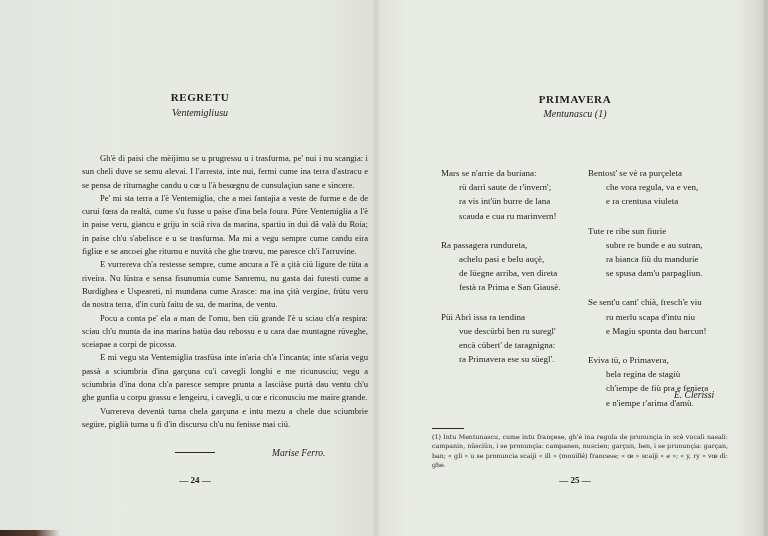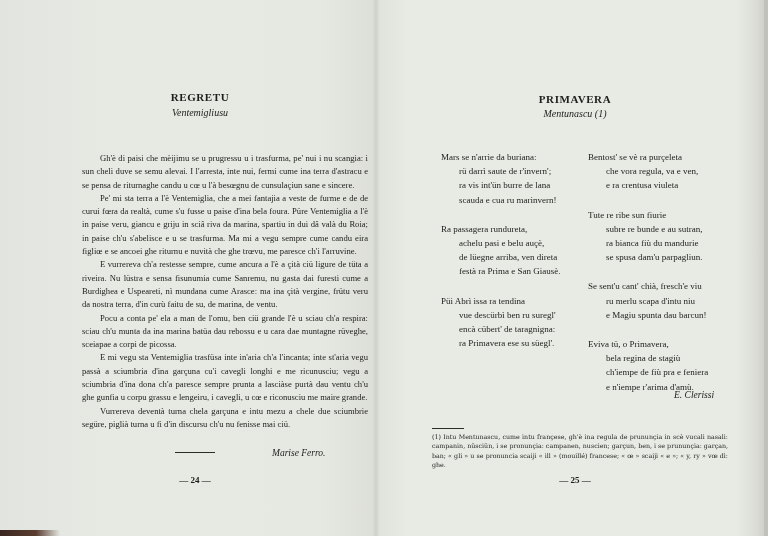--- a/index.html
+++ b/index.html
@@ -53,21 +53,21 @@
   }
   .rule {
     position:absolute; height:1px; background:#2b2b28;
   }
   .pagenum {
     position:absolute; font-size:9px; font-weight:bold; text-align:center;
     font-family:"Liberation Serif", serif;
   }
   .poem-col {
     position:absolute; font-family:"Liberation Serif", serif;
-    font-size:9px; line-height:14.2px; white-space:nowrap;
+    font-size:9px; line-height:14.2px; white-space:nowrap;margin-top:16px;
   }
   .stanza { margin-bottom:15px; }
   .stanza .line.indent { padding-left:18px; }
   .footnote {
     position:absolute; left:432px; width:296px; top:432px;
     font-family:"DejaVu Serif", serif; font-size:6.3px; line-height:9.4px;
     text-align:justify; color:#242422;
   }
 </style>
 </head>

